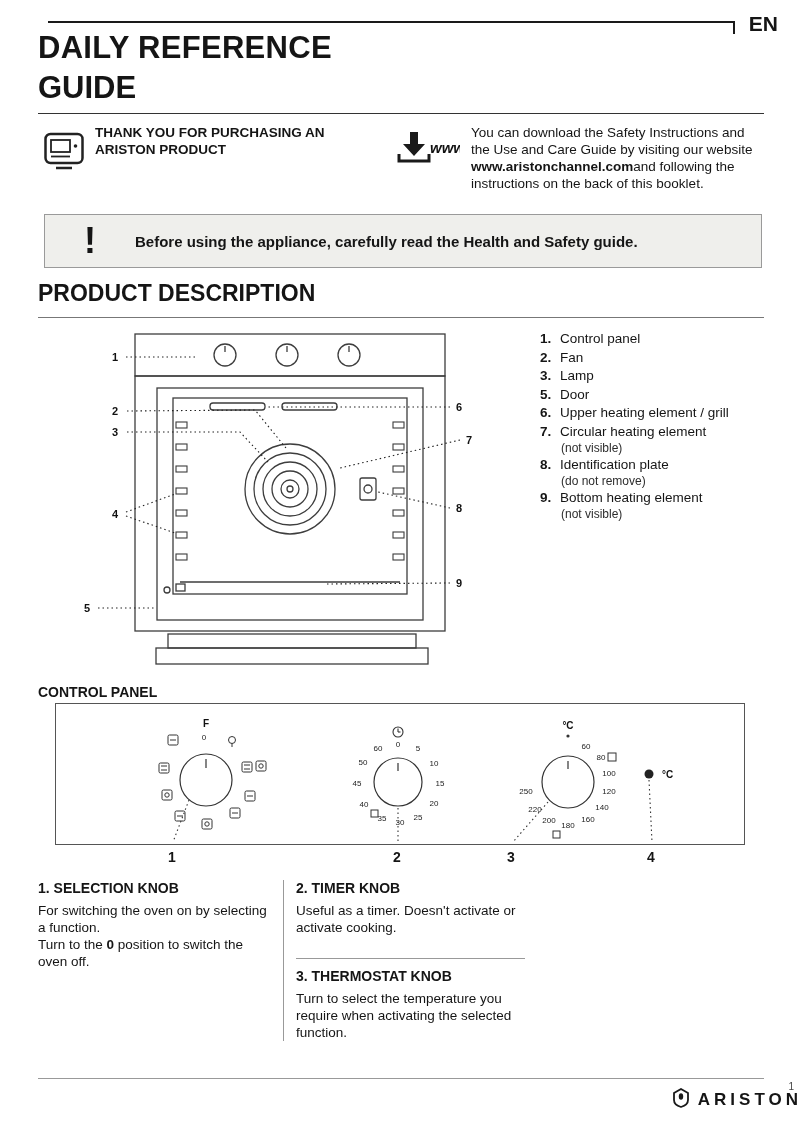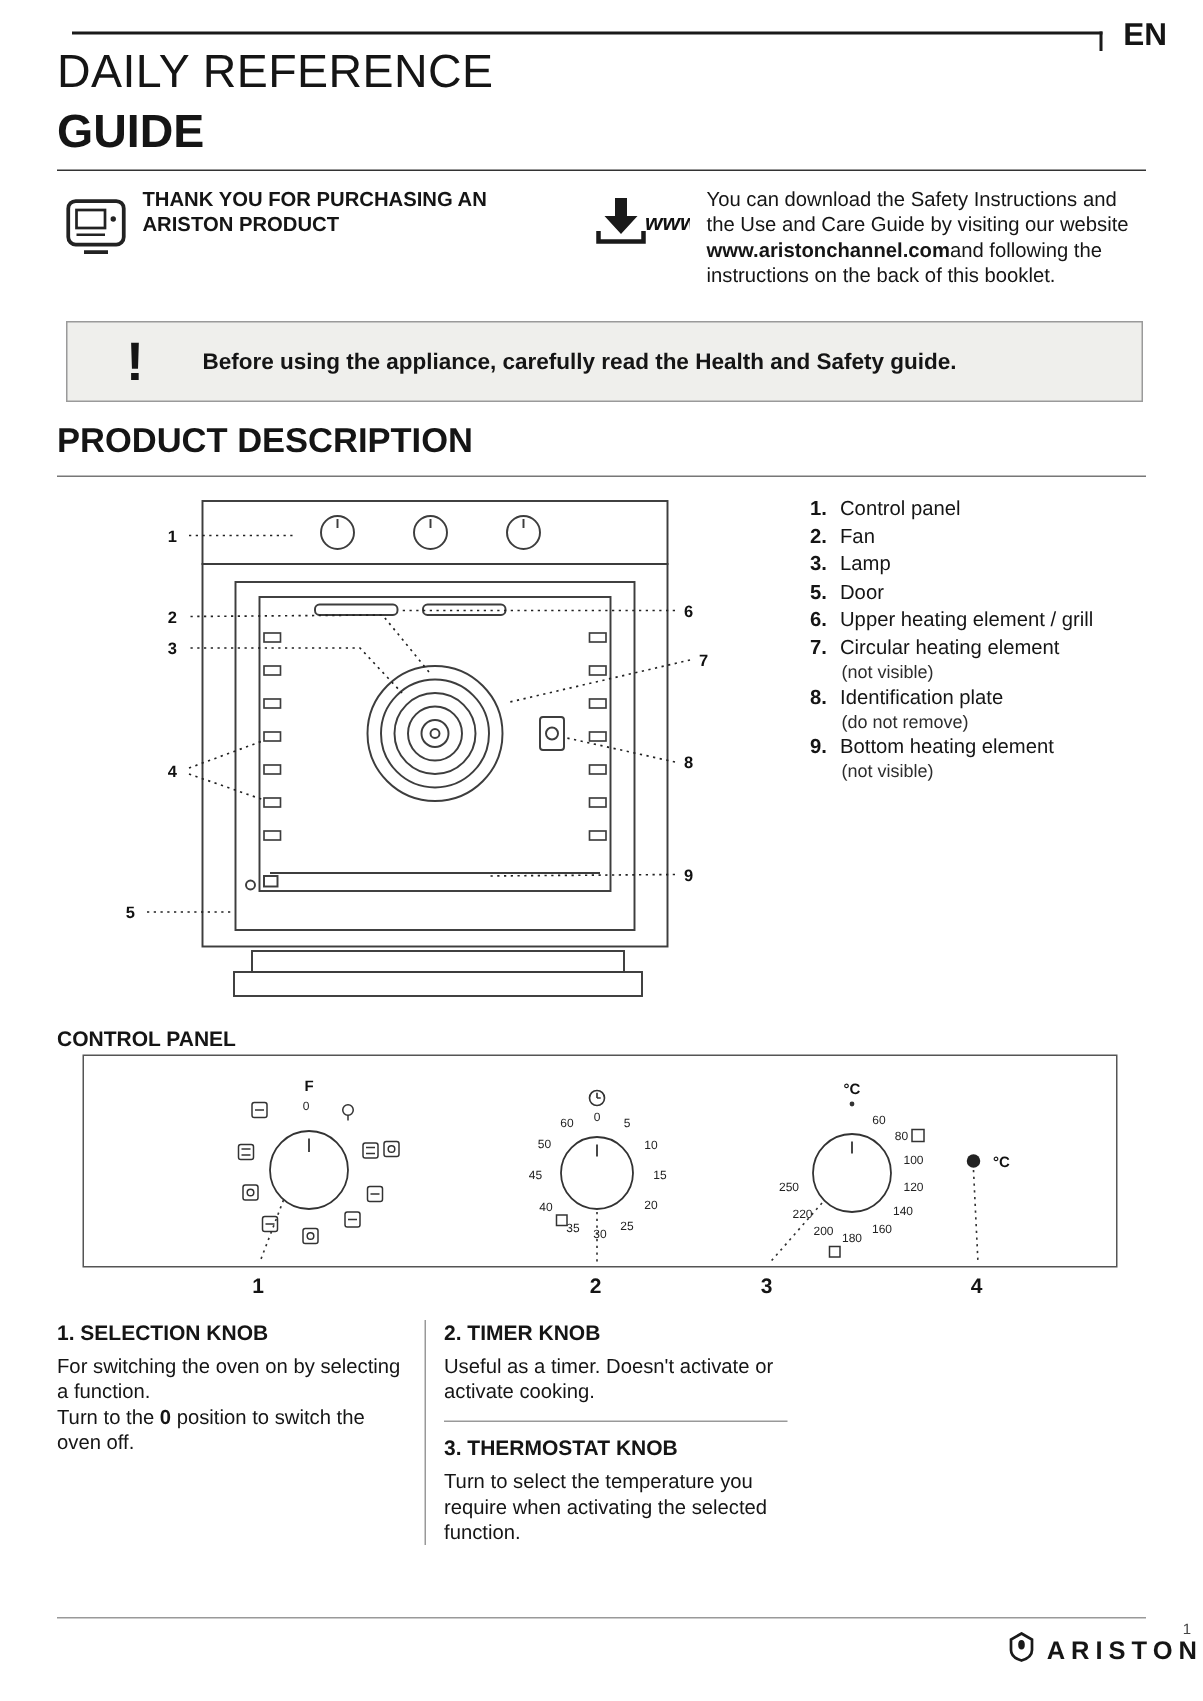--- a/index.html
+++ b/index.html
@@ -6,21 +6,21 @@
   html,body { background:#fff; }
   .page { position:relative; width:802px; height:1134px; background:#fff; color:#151515;
           font-family:"Liberation Sans", sans-serif; overflow:hidden; }
 
   
   .lang-row { position:absolute; top:12px; left:48px; right:24px; display:flex; align-items:center; gap:14px; }
   .lang-rule { flex:1; border-top:2px solid #1a1a1a; border-right:2px solid #1a1a1a; height:13px; margin-top:6px; }
   .lang-label { font-size:21px; font-weight:700; line-height:24px; }
 
   .title { position:absolute; top:30px; left:38px; }
-  .title-1 { font-size:31px; font-weight:400; letter-spacing:.3px; }
+  .title-1 { font-size:31px; font-weight:700; letter-spacing:.3px; }
   .title-2 { font-size:31px; font-weight:700; margin-top:4px; }
   .title-rule { position:absolute; top:113px; left:38px; right:38px; border-top:1.5px solid #333; }
 
   
   .intro { position:absolute; top:124px; left:44px; right:24px; display:flex; }
   .intro-col { display:flex; gap:11px; }
   .intro-col.left { width:352px; }
   .intro-col.right { flex:1; }
   .intro-icon { flex:0 0 auto; margin-top:6px; }
   .intro-text { font-size:13.5px; line-height:17px; }
@@ -55,21 +55,21 @@
   .panel-callouts { position:absolute; top:849px; left:55px; width:690px; height:18px; }
   .panel-callouts span { position:absolute; transform:translateX(-50%); font-size:14px; font-weight:700; }
 
   
   .cols { position:absolute; top:880px; left:38px; right:28px; display:flex; }
   .col h3 { font-size:14px; font-weight:700; margin-bottom:5px; line-height:17px; }
   .col p { font-size:13.5px; line-height:17px; }
   .col1 { width:245px; padding-right:14px; }
   .col2 { width:250px; border-left:1px solid #999; padding-left:12px; padding-right:8px; }
   .col3 { flex:1; border-left:1px solid #999; padding-left:12px; }
-  .thermo-block { border-top:1px solid #999; margin-top:11px; padding-top:9px; }
+  .thermo-block { border-top:1px solid #999; margin-top:22px; padding-top:9px; }
 
   
   .footer-rule { position:absolute; top:1078px; left:38px; width:726px; border-top:1px solid #999; }
   .footer-pageno { position:absolute; top:1081px; right:8px; font-size:10px; color:#444; }
   .brand { position:absolute; top:1088px; left:0; right:0; display:flex; justify-content:flex-end; align-items:center; gap:8px; }
   .brand-name { font-size:17px; font-weight:700; letter-spacing:4px; }
 </style>
 </head>
 <body>
 

